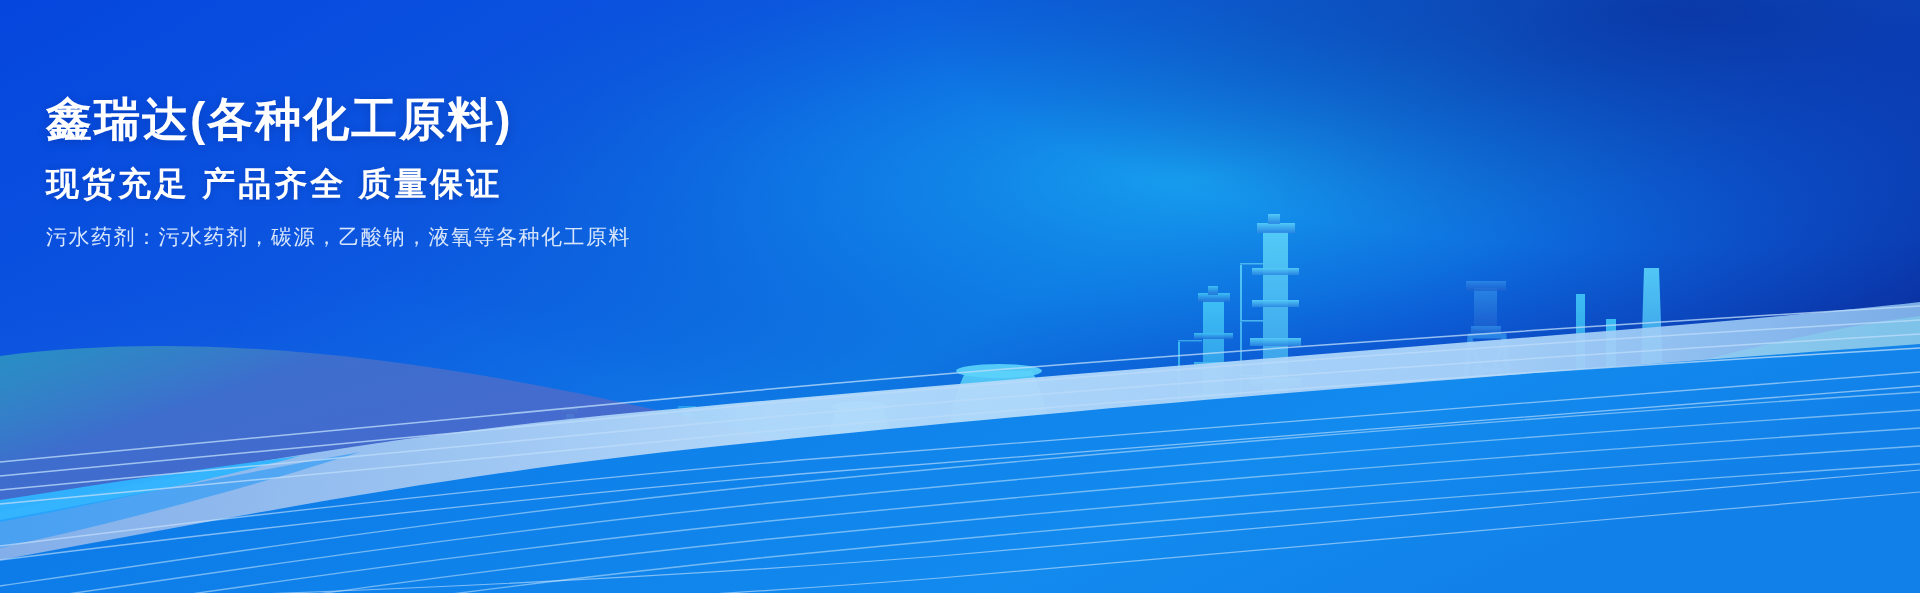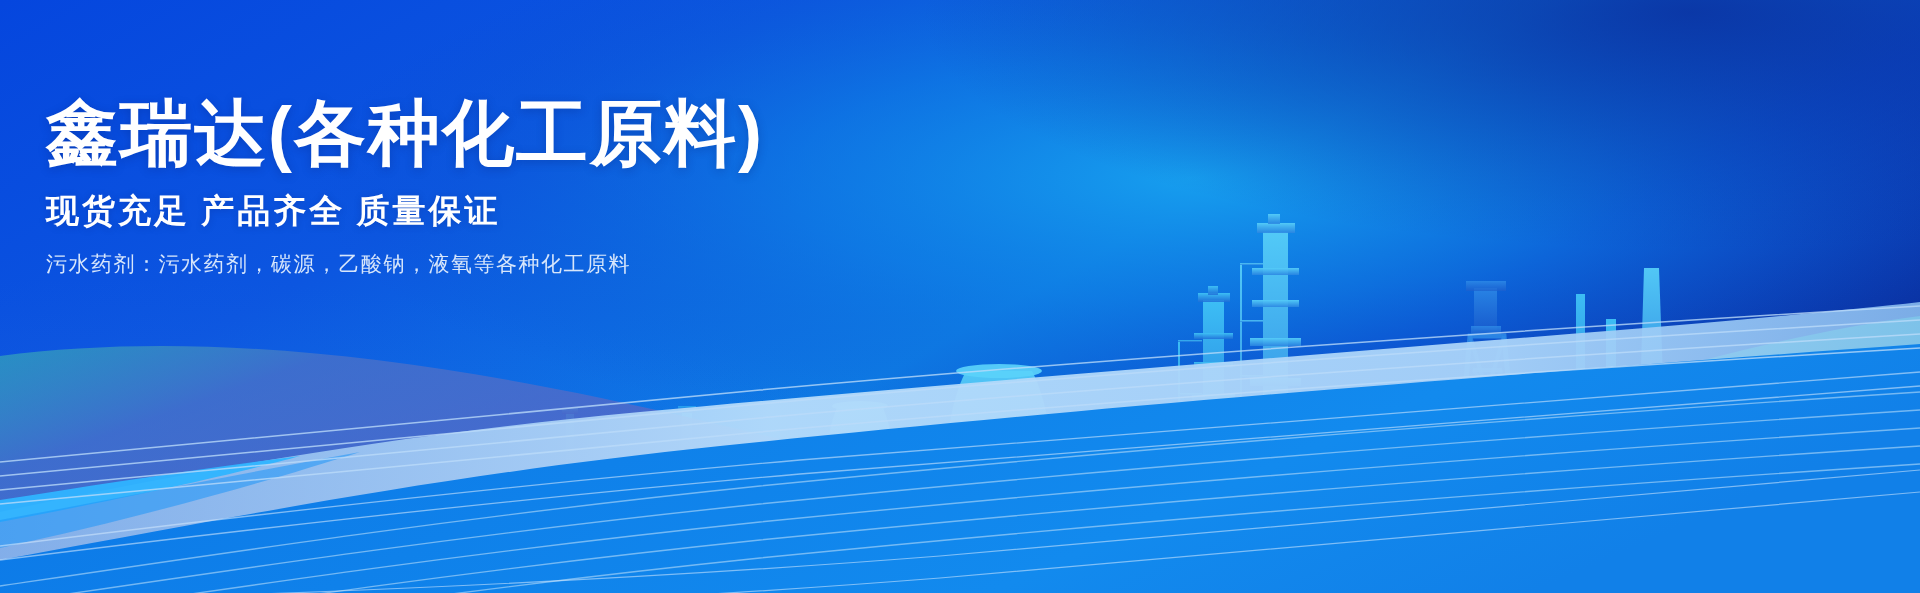--- a/index.html
+++ b/index.html
@@ -18,39 +18,38 @@
 
   
   .text-block{
     position:absolute;
     left:46px;
     top:96px;
     z-index:40;
     user-select:none;
   }
   .headline{
-    font-size:72px;
+    font-size:46px;
     line-height:1.04;
     font-weight:700;
     color:#ffffff;
     letter-spacing:2px;
     margin:0 0 22px 0;
     white-space:nowrap;
     text-shadow:0 2px 10px rgba(2,28,110,.28);
   }
   .subhead{
     font-size:33px;
     line-height:1.1;
     font-weight:700;
     color:#ffffff;
     letter-spacing:3px;
     margin:0 0 22px 0;
     white-space:nowrap;
     text-shadow:0 1px 7px rgba(2,28,110,.25);
-    font-family:Liberation Serif, serif;
   }
   .tagline{
     font-size:21px;
     line-height:1.2;
     font-weight:400;
     color:#d7e6fb;
     letter-spacing:1.5px;
     margin:0;
     white-space:nowrap;
   }

